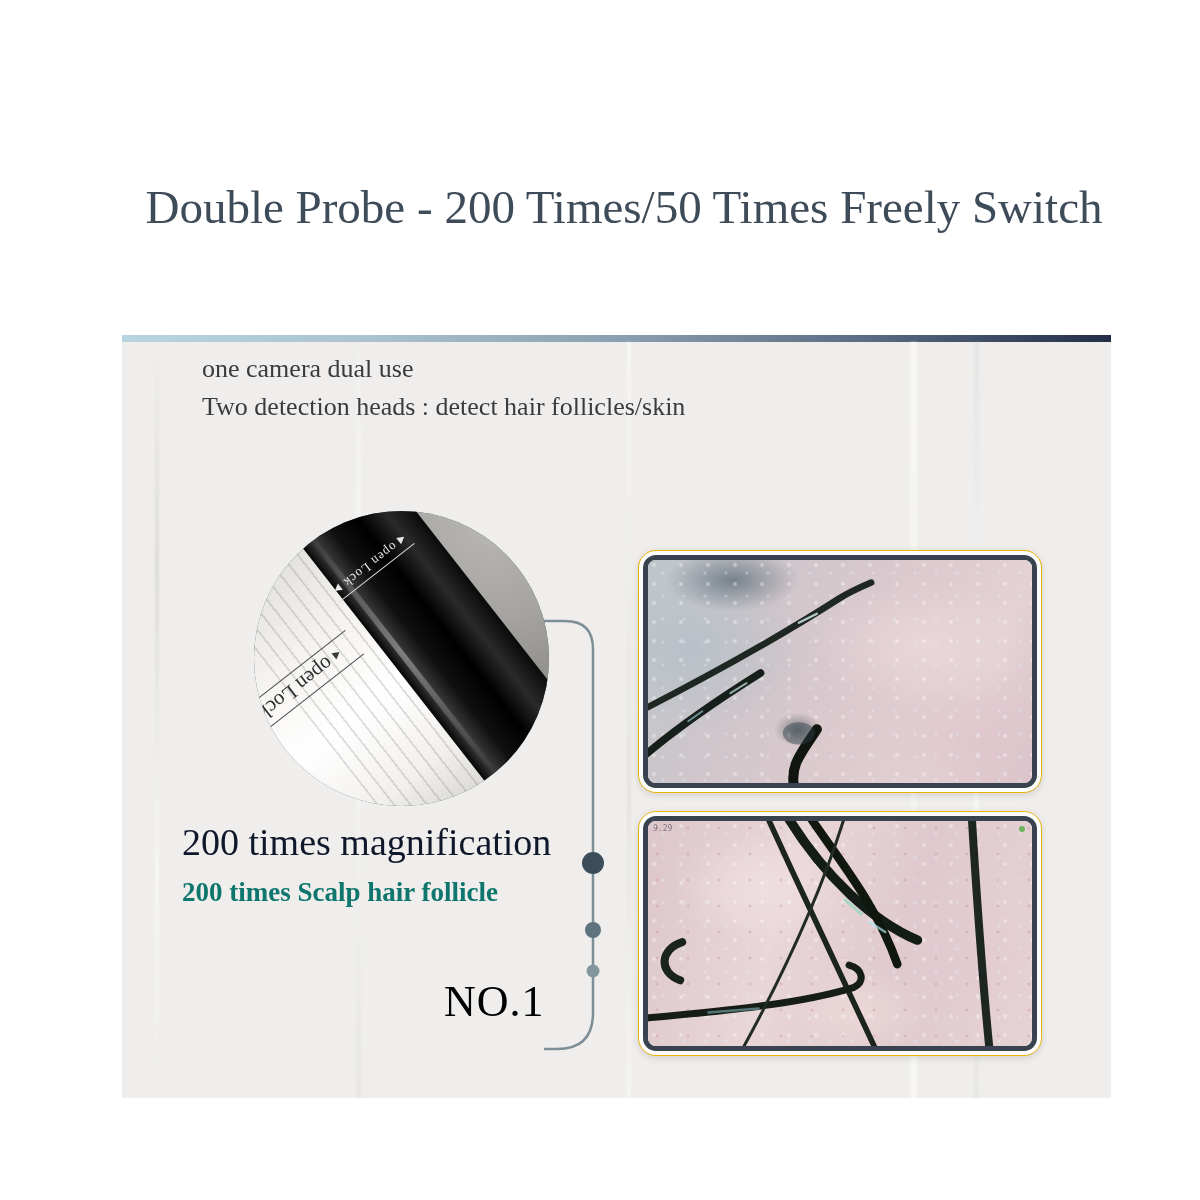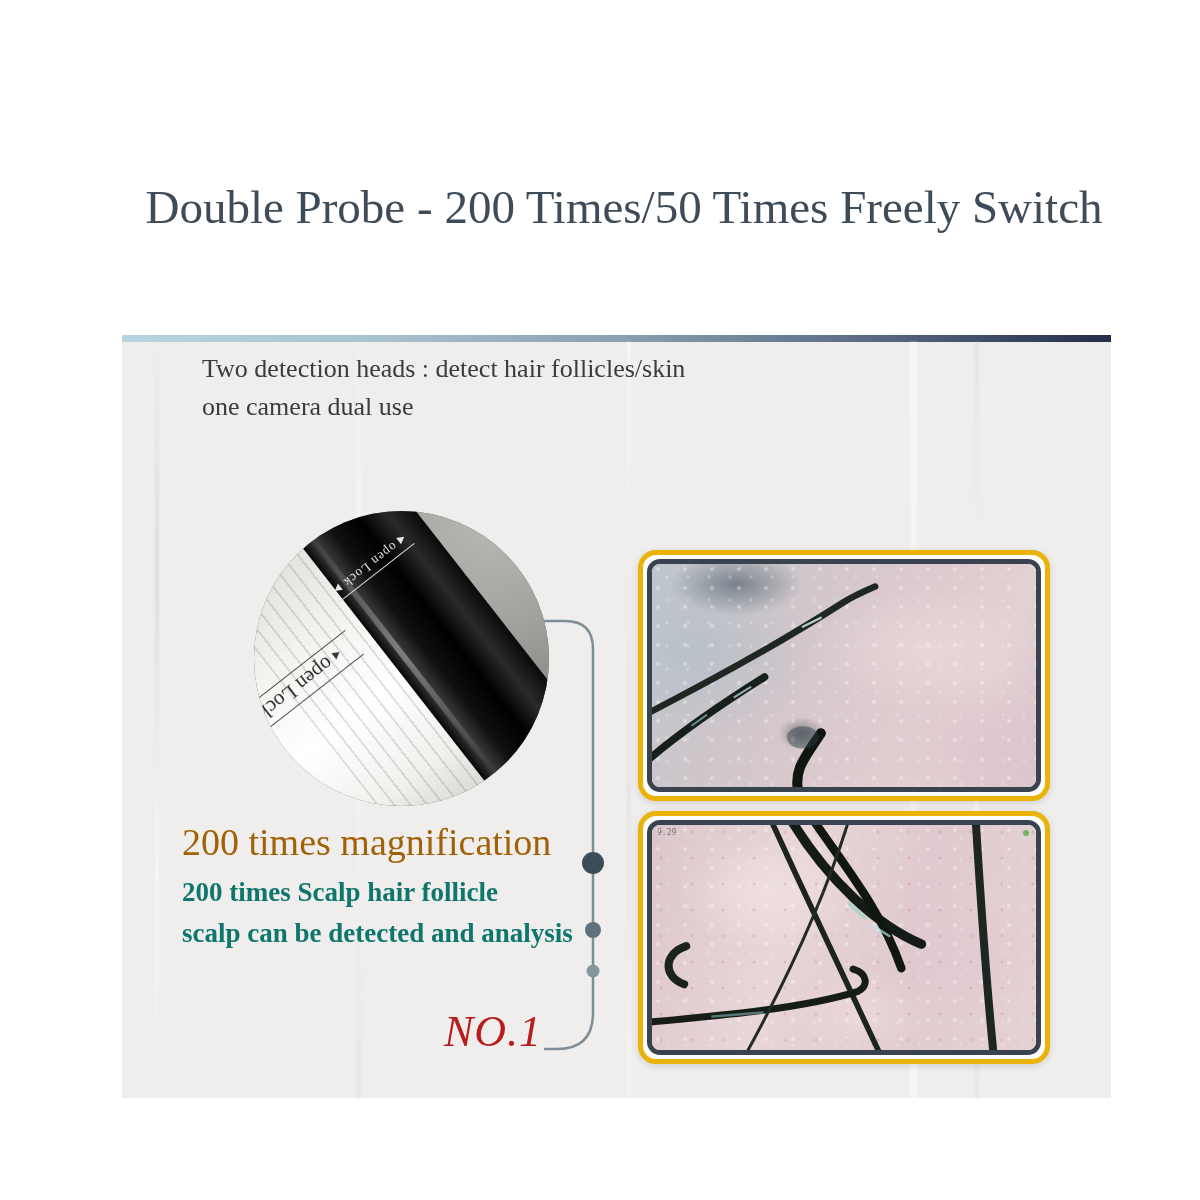--- a/index.html
+++ b/index.html
@@ -52,26 +52,26 @@
   .body-label .lbl-line{background:#4a4a4a;width:150px;}
   .band-label{left:238px;top:108px;width:110px;color:#e8e8e8;font-size:13px;letter-spacing:1px;}
   .band-label .lbl-line{background:#dddddd;width:96px;}
   .arr{display:inline-block;width:0;height:0;border-top:4px solid transparent;border-bottom:4px solid transparent;vertical-align:middle;margin:0 5px;}
   .arr.left{border-right:7px solid #3a3a3a;}
   .arr.right{border-left:7px solid #3a3a3a;}
   .band-label .arr.left{border-right-color:#e8e8e8;}
   .band-label .arr.right{border-left-color:#e8e8e8;}
 
   
-  .feature-heading{position:absolute;left:158px;top:820px;font-size:38px;color:#a16207;}
+  .feature-heading{position:absolute;left:158px;top:820px;font-size:38px;color:#0f172a;}
   .feature-lines{position:absolute;left:158px;top:872px;font-size:27px;line-height:41px;font-weight:600;color:#0f766e;}
-  .rank-badge{position:absolute;left:420px;top:1006px;font-size:44px;font-style:italic;color:#b91c1c;letter-spacing:1px;}
+  .rank-badge{position:absolute;left:420px;top:976px;font-size:44px;color:#000000;letter-spacing:1px;}
 
   
-  .photo-card{position:absolute;background:#fdfdfd;border:5px solid #eab308;border-radius:18px;
+  .photo-card{position:absolute;background:#fdfdfd;border:1px solid #eab308;border-radius:18px;
     padding:4px;box-shadow:0 2px 7px rgba(0,0,0,.13);}
   .photo-card.top{left:614px;top:550px;width:394px;height:233px;}
   .photo-card.bottom{left:614px;top:811px;width:394px;height:235px;}
   .photo{position:relative;width:100%;height:100%;box-sizing:border-box;border:5px solid #39434f;
     border-radius:13px;overflow:hidden;}
   .photo .skin{position:absolute;inset:0;}
   .photo.p1 .skin{background:
     radial-gradient(ellipse 95px 45px at 22% 9%,rgba(56,76,88,.55),rgba(56,76,88,0) 70%),
     radial-gradient(ellipse 34px 24px at 39% 76%,rgba(42,56,62,.5),rgba(42,56,62,0) 70%),
     radial-gradient(ellipse 160px 90px at 72% 38%,rgba(235,216,219,.85),rgba(235,216,219,0) 70%),
@@ -106,22 +106,22 @@
   <div class="panel">
     <div class="grad-bar"></div>
     <div class="streak s1"></div>
     <div class="streak s2"></div>
     <div class="streak s3"></div>
     <div class="streak s4"></div>
     <div class="streak s5"></div>
   </div>
 
   <div class="intro">
+    <div>one camera dual use</div>
     <div>Two detection heads : detect hair follicles/skin</div>
-    <div>one camera dual use</div>
   </div>
 
   <svg class="connector-svg" viewBox="0 0 1200 1200">
     <path d="M 512 621 H 541 Q 569 621 569 649 V 1013 Q 569 1049 533 1049 H 521" fill="none" stroke="#7e8e96" stroke-width="2.5" stroke-linecap="round"></path>
     <circle cx="569" cy="863" r="11" fill="#3c4d5a"></circle>
     <circle cx="569" cy="930" r="8" fill="#5e737d"></circle>
     <circle cx="569" cy="971" r="6.5" fill="#83969e"></circle>
   </svg>
 
   <div class="probe-circle">
@@ -143,21 +143,20 @@
         <span class="lbl-line"></span>
         <span class="arr left"></span><span>open Lock</span><span class="arr right"></span>
         <span class="lbl-line"></span>
       </div>
     </div>
   </div>
 
   <div class="feature-heading">200 times magnification</div>
   <div class="feature-lines">
     <div>200 times Scalp hair follicle</div>
-    <div>scalp can be detected and analysis</div>
   </div>
   <div class="rank-badge">NO.1</div>
 
   <div class="photo-card top">
     <div class="photo p1">
       <div class="skin"></div>
       <div class="glitter"></div>
       <svg class="hair-svg" viewBox="0 0 382 221">
         <path d="M 222 22 C 208 28 198 33 190 38 C 140 70 70 110 -8 150" fill="none" stroke="#1e2722" stroke-width="6.5" stroke-linecap="round"></path>
         <path d="M 112 112 C 80 132 30 165 -8 198" fill="none" stroke="#161f1a" stroke-width="7.5" stroke-linecap="round"></path>

